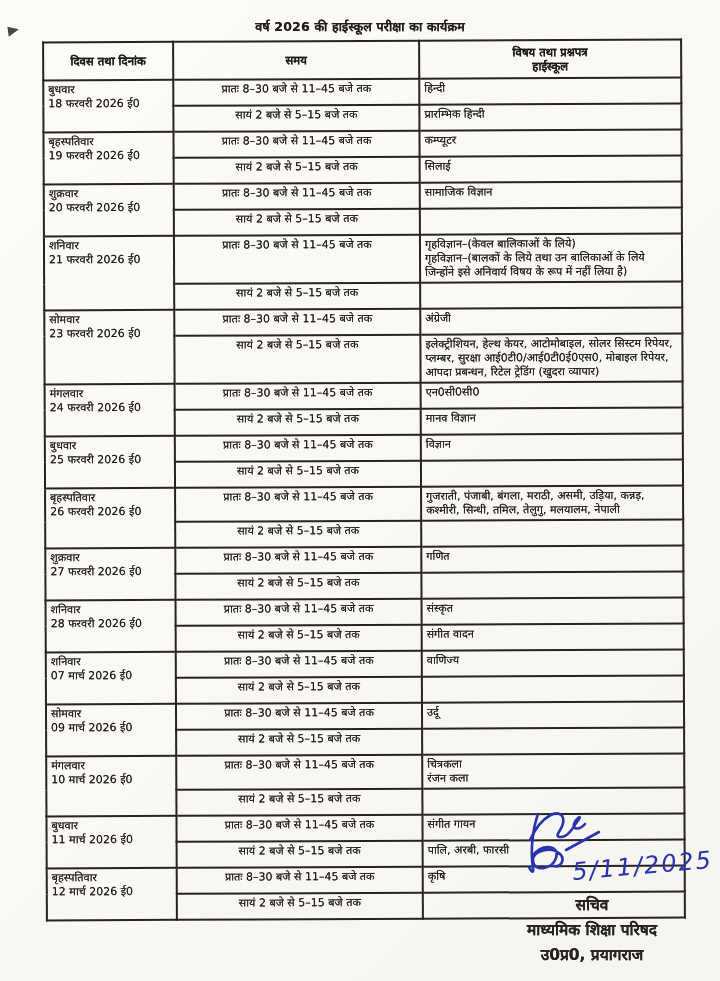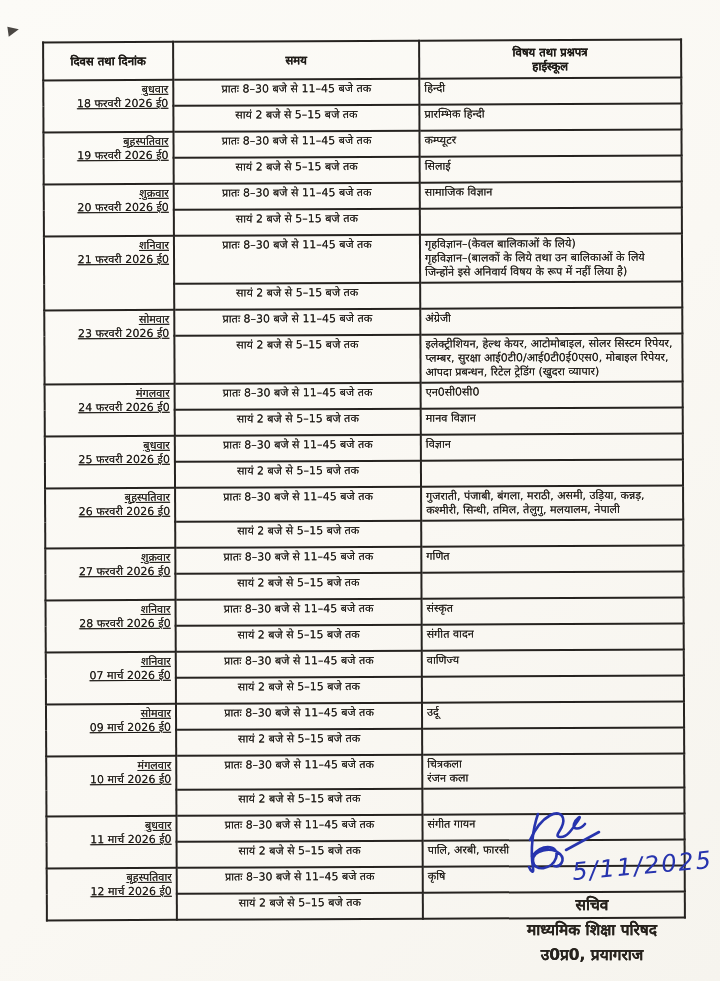--- a/index.html
+++ b/index.html
@@ -33,21 +33,21 @@
     font-size:11px;line-height:14px;
     padding:2px 4px;vertical-align:top;
     color:#1d1a16;text-shadow:0 0 .4px #55504a;
     overflow:hidden;
   }
   table.exam th{
     text-align:center;vertical-align:middle;font-weight:bold;
     white-space:pre-line;height:32px;font-size:11.5px;
   }
   td.day-cell{
-    text-align:right;vertical-align:middle;white-space:pre-line;text-decoration:underline;
+    text-align:left;vertical-align:middle;white-space:pre-line;
   }
   td.time-cell{text-align:center;height:20px;}
   td.subj-cell{text-align:left;white-space:pre-line;padding-left:6px;height:20px;}
   .footer-block{
     position:absolute;left:462px;top:893px;width:260px;text-align:center;
     font-weight:bold;font-size:15.5px;line-height:25px;color:#26221d;
     text-shadow:0 0 .5px #4a443c;
   }
   .sig{position:absolute;left:516px;top:806px;}
   .hand-date{
@@ -56,20 +56,21 @@
     transform:rotate(-5deg);font-style:italic;
   }
 </style>
 </head>
 <body>
 
 <div class="page">
 
   <div class="scan-mark"></div>
 
+  <div class="doc-title">वर्ष 2026 की हाईस्कूल परीक्षा का कार्यक्रम</div>
 
   <table class="exam">
     <colgroup>
       <col style="width:130px">
         <col style="width:246px">
         <col style="width:262px">
     </colgroup>
     <thead>
       <tr>
         <th>दिवस तथा दिनांक</th>

